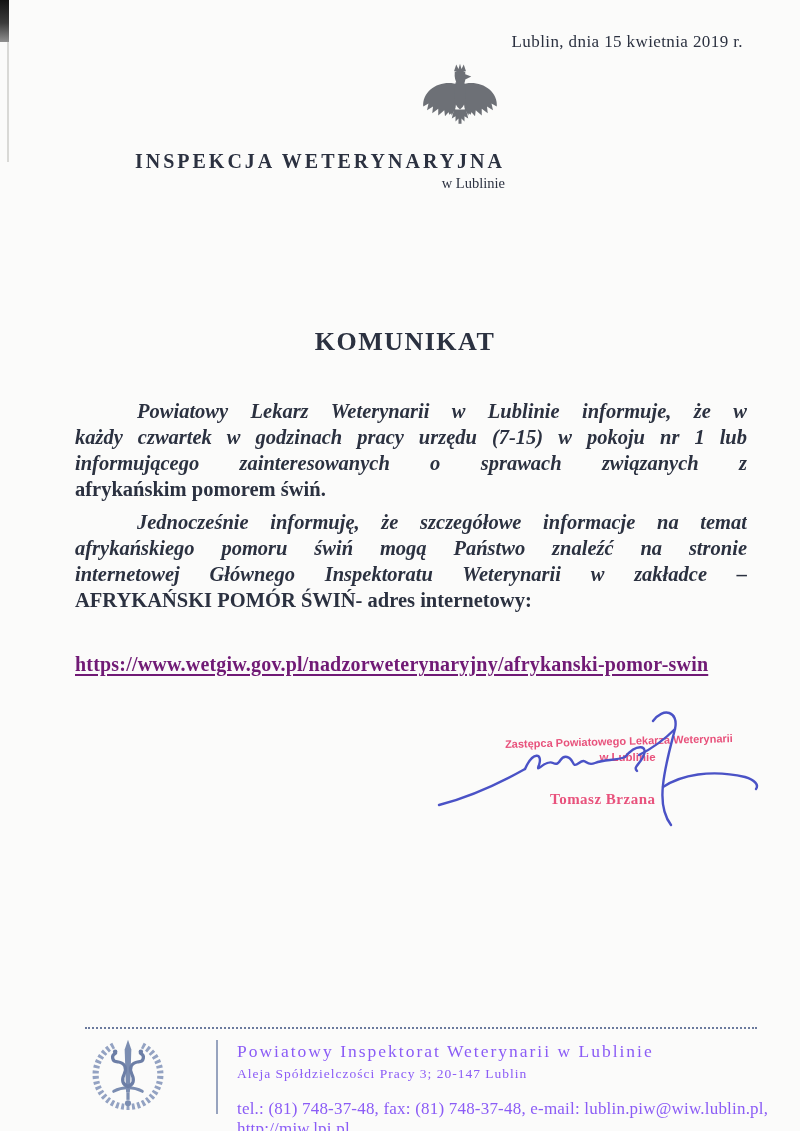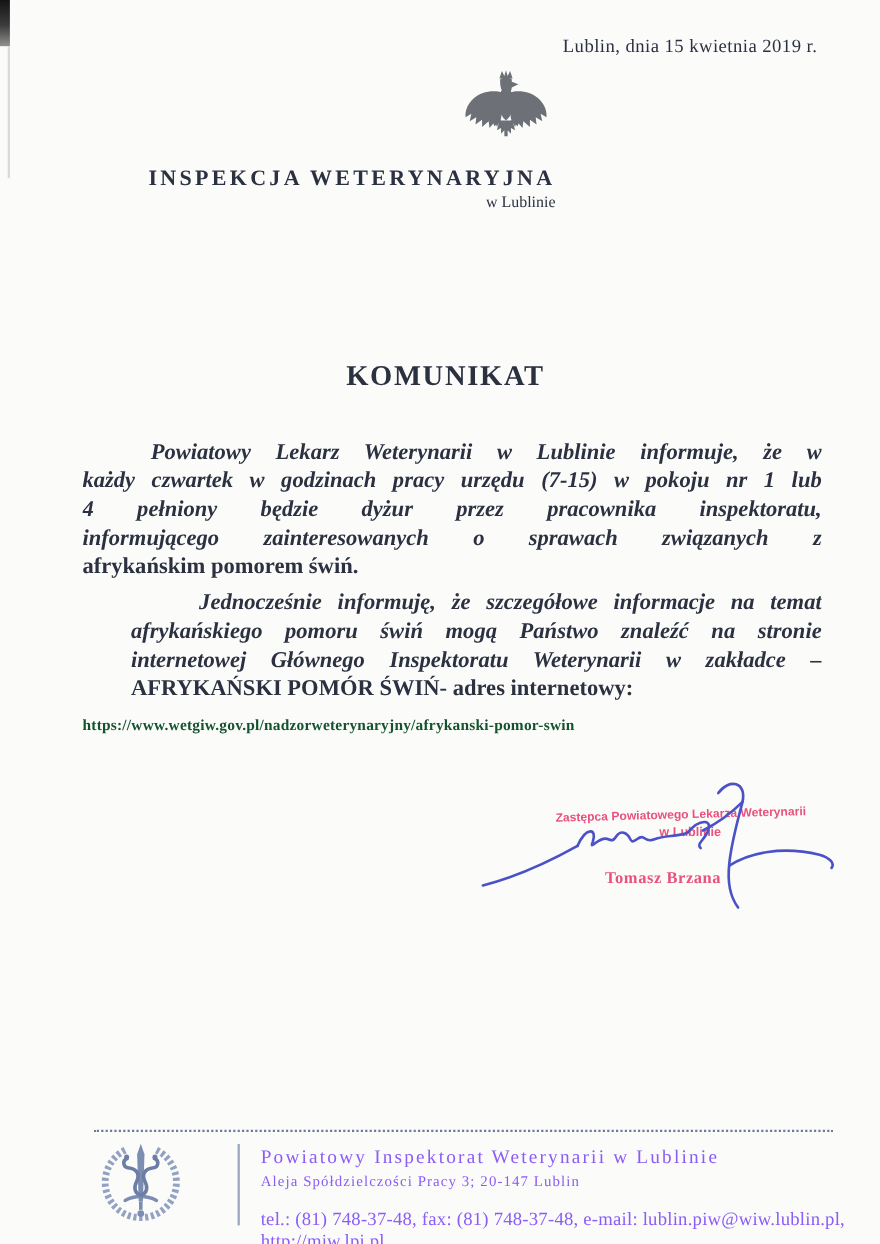--- a/index.html
+++ b/index.html
@@ -23,24 +23,24 @@
 
   .doc-title { position:absolute; top:327px; left:0; width:810px; text-align:center;
     font-size:26px; font-weight:bold; letter-spacing:1.5px; }
 
   .body-text { position:absolute; top:398px; left:75px; width:672px;
     font-size:20.5px; font-weight:bold; line-height:26px; }
   .bline { height:26px; overflow:hidden; }
   .just { text-align:justify;font-style:italic; }
   .just::after { content:""; display:inline-block; width:100%; height:0; }
   .indent { text-indent:62px; }
-  .p2 { margin-top:7px;margin-left:44px; }
+  .p2 { margin-top:7px; }
 
-  .doc-link { position:absolute; top:653px; left:75px; font-size:14px; font-weight:bold;
-    text-underline-offset:3px; color:#14532d; letter-spacing:.2px; }
+  .doc-link { position:absolute; top:653px; left:75px; font-size:20px; font-weight:bold;
+    text-decoration:underline; text-underline-offset:3px; color:#701a75; letter-spacing:.2px; }
 
   .signature-block { position:absolute; left:425px; top:705px; width:355px; height:140px; }
   .sig-svg { position:absolute; left:0; top:0; }
   .stamp-line1 { position:absolute; left:80px; top:30px; white-space:nowrap;
     font-family:"Liberation Sans", sans-serif; font-size:11px; font-weight:bold;
     color:#e8527c; transform:rotate(-1.5deg); }
   .stamp-line2 { position:absolute; left:80px; top:46px; width:245px; text-align:center;
     font-family:"Liberation Sans", sans-serif; font-size:11.5px; font-weight:bold; color:#e8527c; }
   .signer-name { position:absolute; left:125px; top:86px; font-size:15px; 
     font-weight:bold; color:#e8527c; letter-spacing:.5px; }
@@ -80,21 +80,20 @@
   <div class="institution">INSPEKCJA WETERYNARYJNA</div>
   <div class="location">w Lublinie</div>
 </div>
 
 <div class="doc-title">KOMUNIKAT</div>
 
 <div class="body-text">
   <div>
     <div class="bline just indent">Powiatowy Lekarz Weterynarii w Lublinie informuje, że w</div>
     <div class="bline just">każdy czwartek w godzinach pracy urzędu (7-15) w pokoju nr 1 lub</div>
-    <div class="bline just">4 pełniony będzie dyżur przez pracownika inspektoratu,</div>
     <div class="bline just">informującego zainteresowanych o sprawach związanych z</div>
     <div class="bline">afrykańskim pomorem świń.</div>
   </div>
   <div class="p2">
     <div class="bline just indent">Jednocześnie informuję, że szczegółowe informacje na temat</div>
     <div class="bline just">afrykańskiego pomoru świń mogą Państwo znaleźć na stronie</div>
     <div class="bline just">internetowej Głównego Inspektoratu Weterynarii w zakładce –</div>
     <div class="bline">AFRYKAŃSKI POMÓR ŚWIŃ- adres internetowy:</div>
   </div>
 </div>

